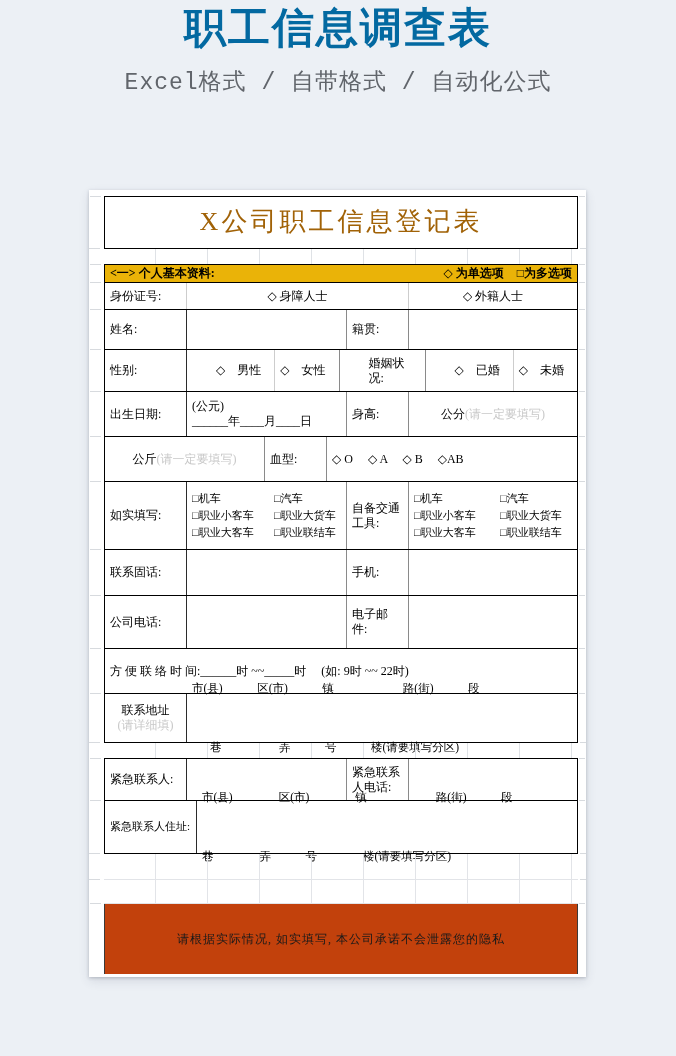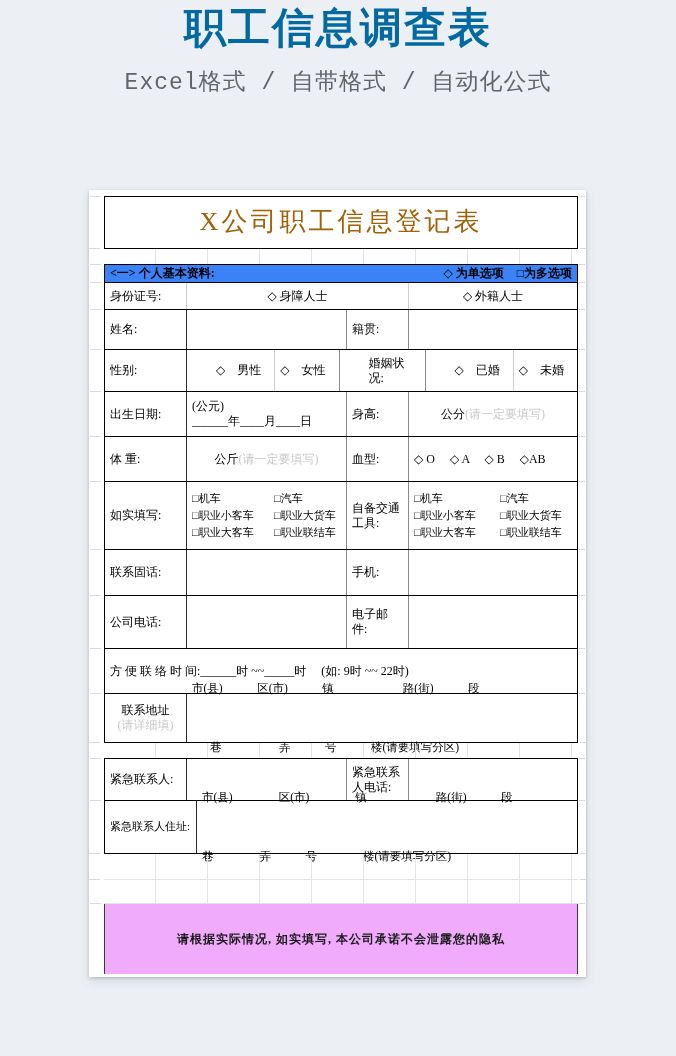--- a/index.html
+++ b/index.html
@@ -47,41 +47,41 @@
   .w-v2 { flex:1; }
   .br-k { border-right:1px solid #2b2b2b; }
   .br-g { border-right:1px solid #8a8a8a; }
   .br-f { border-right:1px solid #cdcdcd; }
 
   .r-title   { height:51px; }
   .title-text{ width:100%; justify-content:center; font-size:26px; letter-spacing:3px; color:#a16207; }
   .r-sp      { background-image:repeating-linear-gradient(to right, transparent 0 51px, #dfe2e6 51px 52px); }
   .r-sp1     { height:15px; }
   .r-sp2     { height:15px; }
-  .r-sect    { height:18px; background:#3b82f6; display:flex; align-items:center;
+  .r-sect    { height:18px; background:#eab308; display:flex; align-items:center;
                justify-content:space-between; padding:0 5px; font-weight:bold; font-size:12px; }
   .r-id      { height:27px; }
   .r-name    { height:40px; }
   .r-gender  { height:42px;gap:24px; }
   .r-birth   { height:45px; }
   .r-weight  { height:45px; }
   .r-license { height:68px; }
   .r-phone   { height:46px; }
   .r-company { height:53px; }
   .r-time    { height:45px; }
   .r-addr    { height:48px; }
   .r-emg     { height:42px; }
   .r-emgaddr { height:52px; }
   .r-e1      { height:26px; border-bottom:1px solid #e2e4e8; }
   .r-e2      { height:24px; border-bottom:1px solid #e2e4e8; }
   .r-e1, .r-e2 { background-image:repeating-linear-gradient(to right, transparent 0 51px, #e2e4e8 51px 52px); }
 
-  .r-band    { height:70px; background:#f0abfc; border-left:1px solid #3a3a3a; border-right:1px solid #3a3a3a;
+  .r-band    { height:70px; background:#c2410c; border-left:1px solid #3a3a3a; border-right:1px solid #3a3a3a;
                display:flex; align-items:center; justify-content:center;
-               font-weight:bold; font-size:12px; color:#1a1a1a; letter-spacing:1px; }
+               font-weight:normal; font-size:12px; color:#1a1a1a; letter-spacing:1px; }
 
   .two-line span { display:block; }
   .ph { color:#c8c8c8; }
   .cb-grid { display:grid; grid-template-columns:76px auto; column-gap:6px; row-gap:2px;
              font-size:11px; line-height:1.35; white-space:nowrap; }
   .cb-grid2 { grid-template-columns:80px auto; }
   .addr-lines { font-size:11.5px; line-height:1.7; white-space:pre-wrap; }
   .addr-lines span { display:block; }
   .addr-lines .l2 { padding-left:18px; }
   .lbl-sm { font-size:11px; }
@@ -153,21 +153,20 @@
             </div>
           </div>
           <div class="c w-l2 br-g">身高:</div>
           <div class="c w-v2 center">
             <span>公分</span>
             <span class="ph">(请一定要填写)</span>
           </div>
         </div>
 
         <div class="t-row r-weight">
-          <div class="c w-l br-k">体 重:</div>
           <div class="c w-v br-g center">
             <span>公斤</span>
             <span class="ph">(请一定要填写)</span>
           </div>
           <div class="c w-l2 br-g">血型:</div>
           <div class="c w-v2">◇ O　 ◇ A　 ◇ B　 ◇AB</div>
         </div>
 
         <div class="t-row r-license">
           <div class="c w-l br-k">如实填写:</div>

